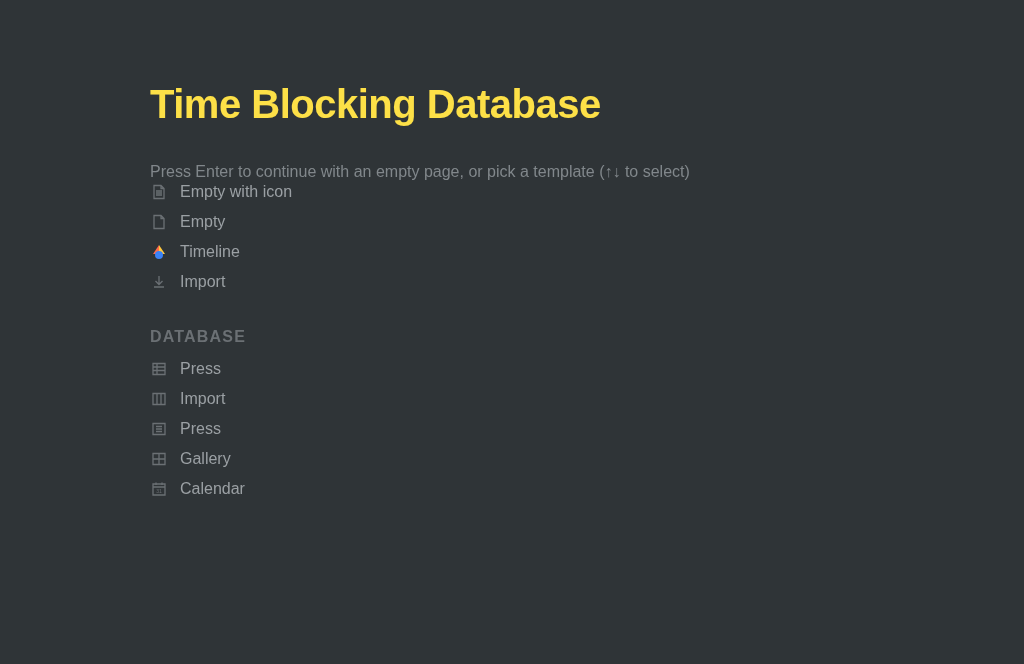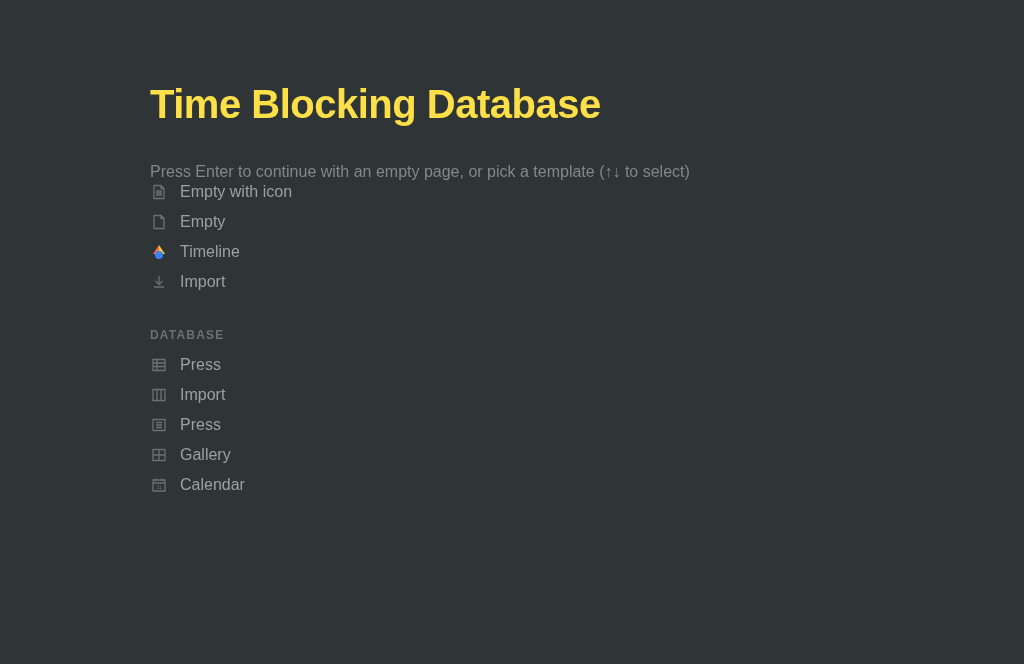--- a/index.html
+++ b/index.html
@@ -49,21 +49,21 @@
     }
     .option-icon svg {
       width: 16px;
       height: 16px;
     }
     .option-label {
       font-size: 16px;
       color: #9ba0a4;
     }
     .section-header {
-      font-size: 12px;
+      font-size: 16px;
       font-weight: 600;
       letter-spacing: 1.2px;
       color: #6b7074;
       text-transform: uppercase;
       margin-top: 36px;
       margin-bottom: 12px;
     }
     .icon-stroke {
       stroke: #6b7074;
       stroke-width: 1.3;

